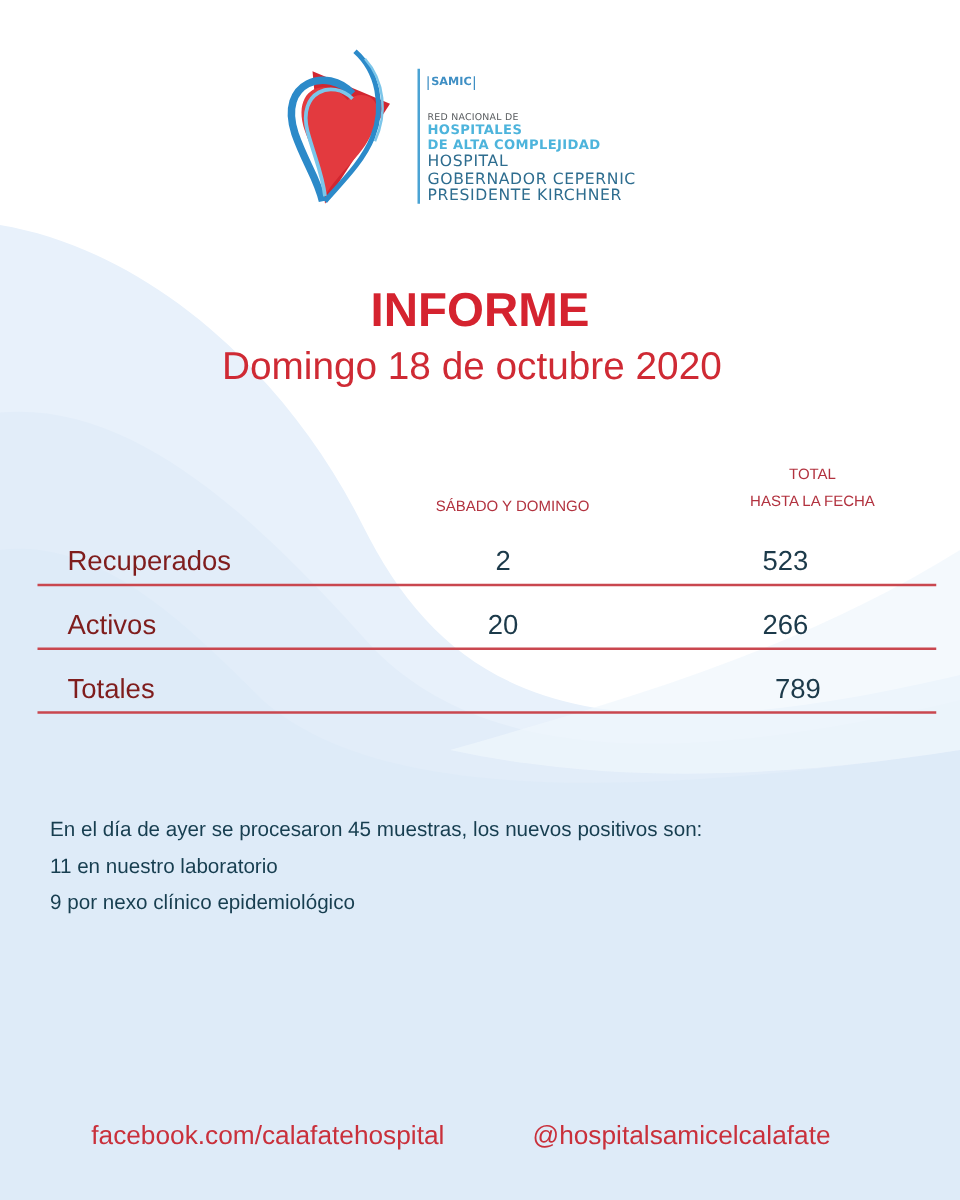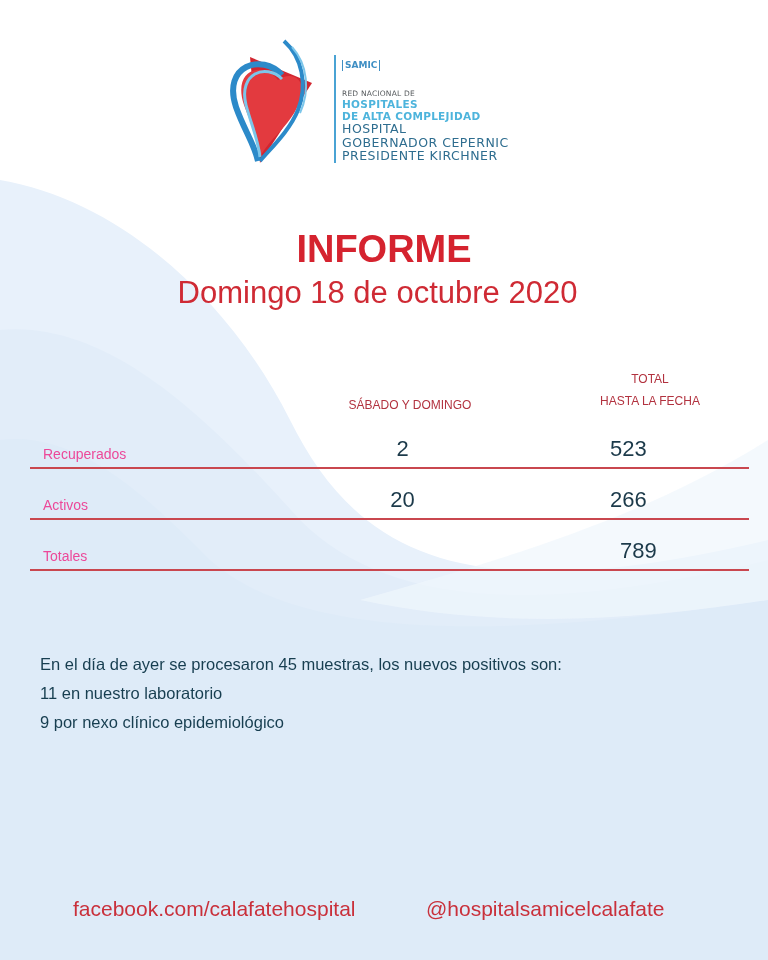--- a/index.html
+++ b/index.html
@@ -23,21 +23,21 @@
 
     
     .title { position: absolute; left: 0; width: 768px; top: 228px; text-align: center; font-size: 38px; font-weight: bold; color: #d5232f; }
     .subtitle { position: absolute; left: 0; width: 755px; top: 275px; text-align: center; font-size: 31px; color: #cf2a34; }
 
     
     .col-head { position: absolute; color: #b2323f; font-size: 12px; text-align: center; line-height: 22px; }
     .col-head.c1 { left: 300px; width: 220px; top: 394px; }
     .col-head.c2 { left: 560px; width: 180px; top: 368px; }
     .row { position: absolute; left: 30px; width: 719px; height: 50px; border-bottom: 2px solid #c9474f; }
-    .row .label { position: absolute; left: 13px; bottom: 5px; font-size: 14px; color: #ec4899; }
+    .row .label { position: absolute; left: 24px; bottom: 5px; font-size: 22px; color: #7f1d1d; }
     .row .v1 { position: absolute; left: 320px; width: 105px; text-align: center; bottom: 5px; font-size: 22px; color: #1c3a4a; }
     .row .v2 { position: absolute; left: 580px; width: 85px; text-align: left; bottom: 5px; font-size: 22px; color: #1c3a4a; }
 
     
     .notes { position: absolute; left: 40px; top: 650px; font-size: 16.5px; color: #173e50; line-height: 29px; }
 
     
     .footer-link { position: absolute; top: 897px; font-size: 21px; color: #c9303b; text-decoration: none; }
     .footer-link.fb { left: 73px; }
     .footer-link.ig { left: 426px; }

